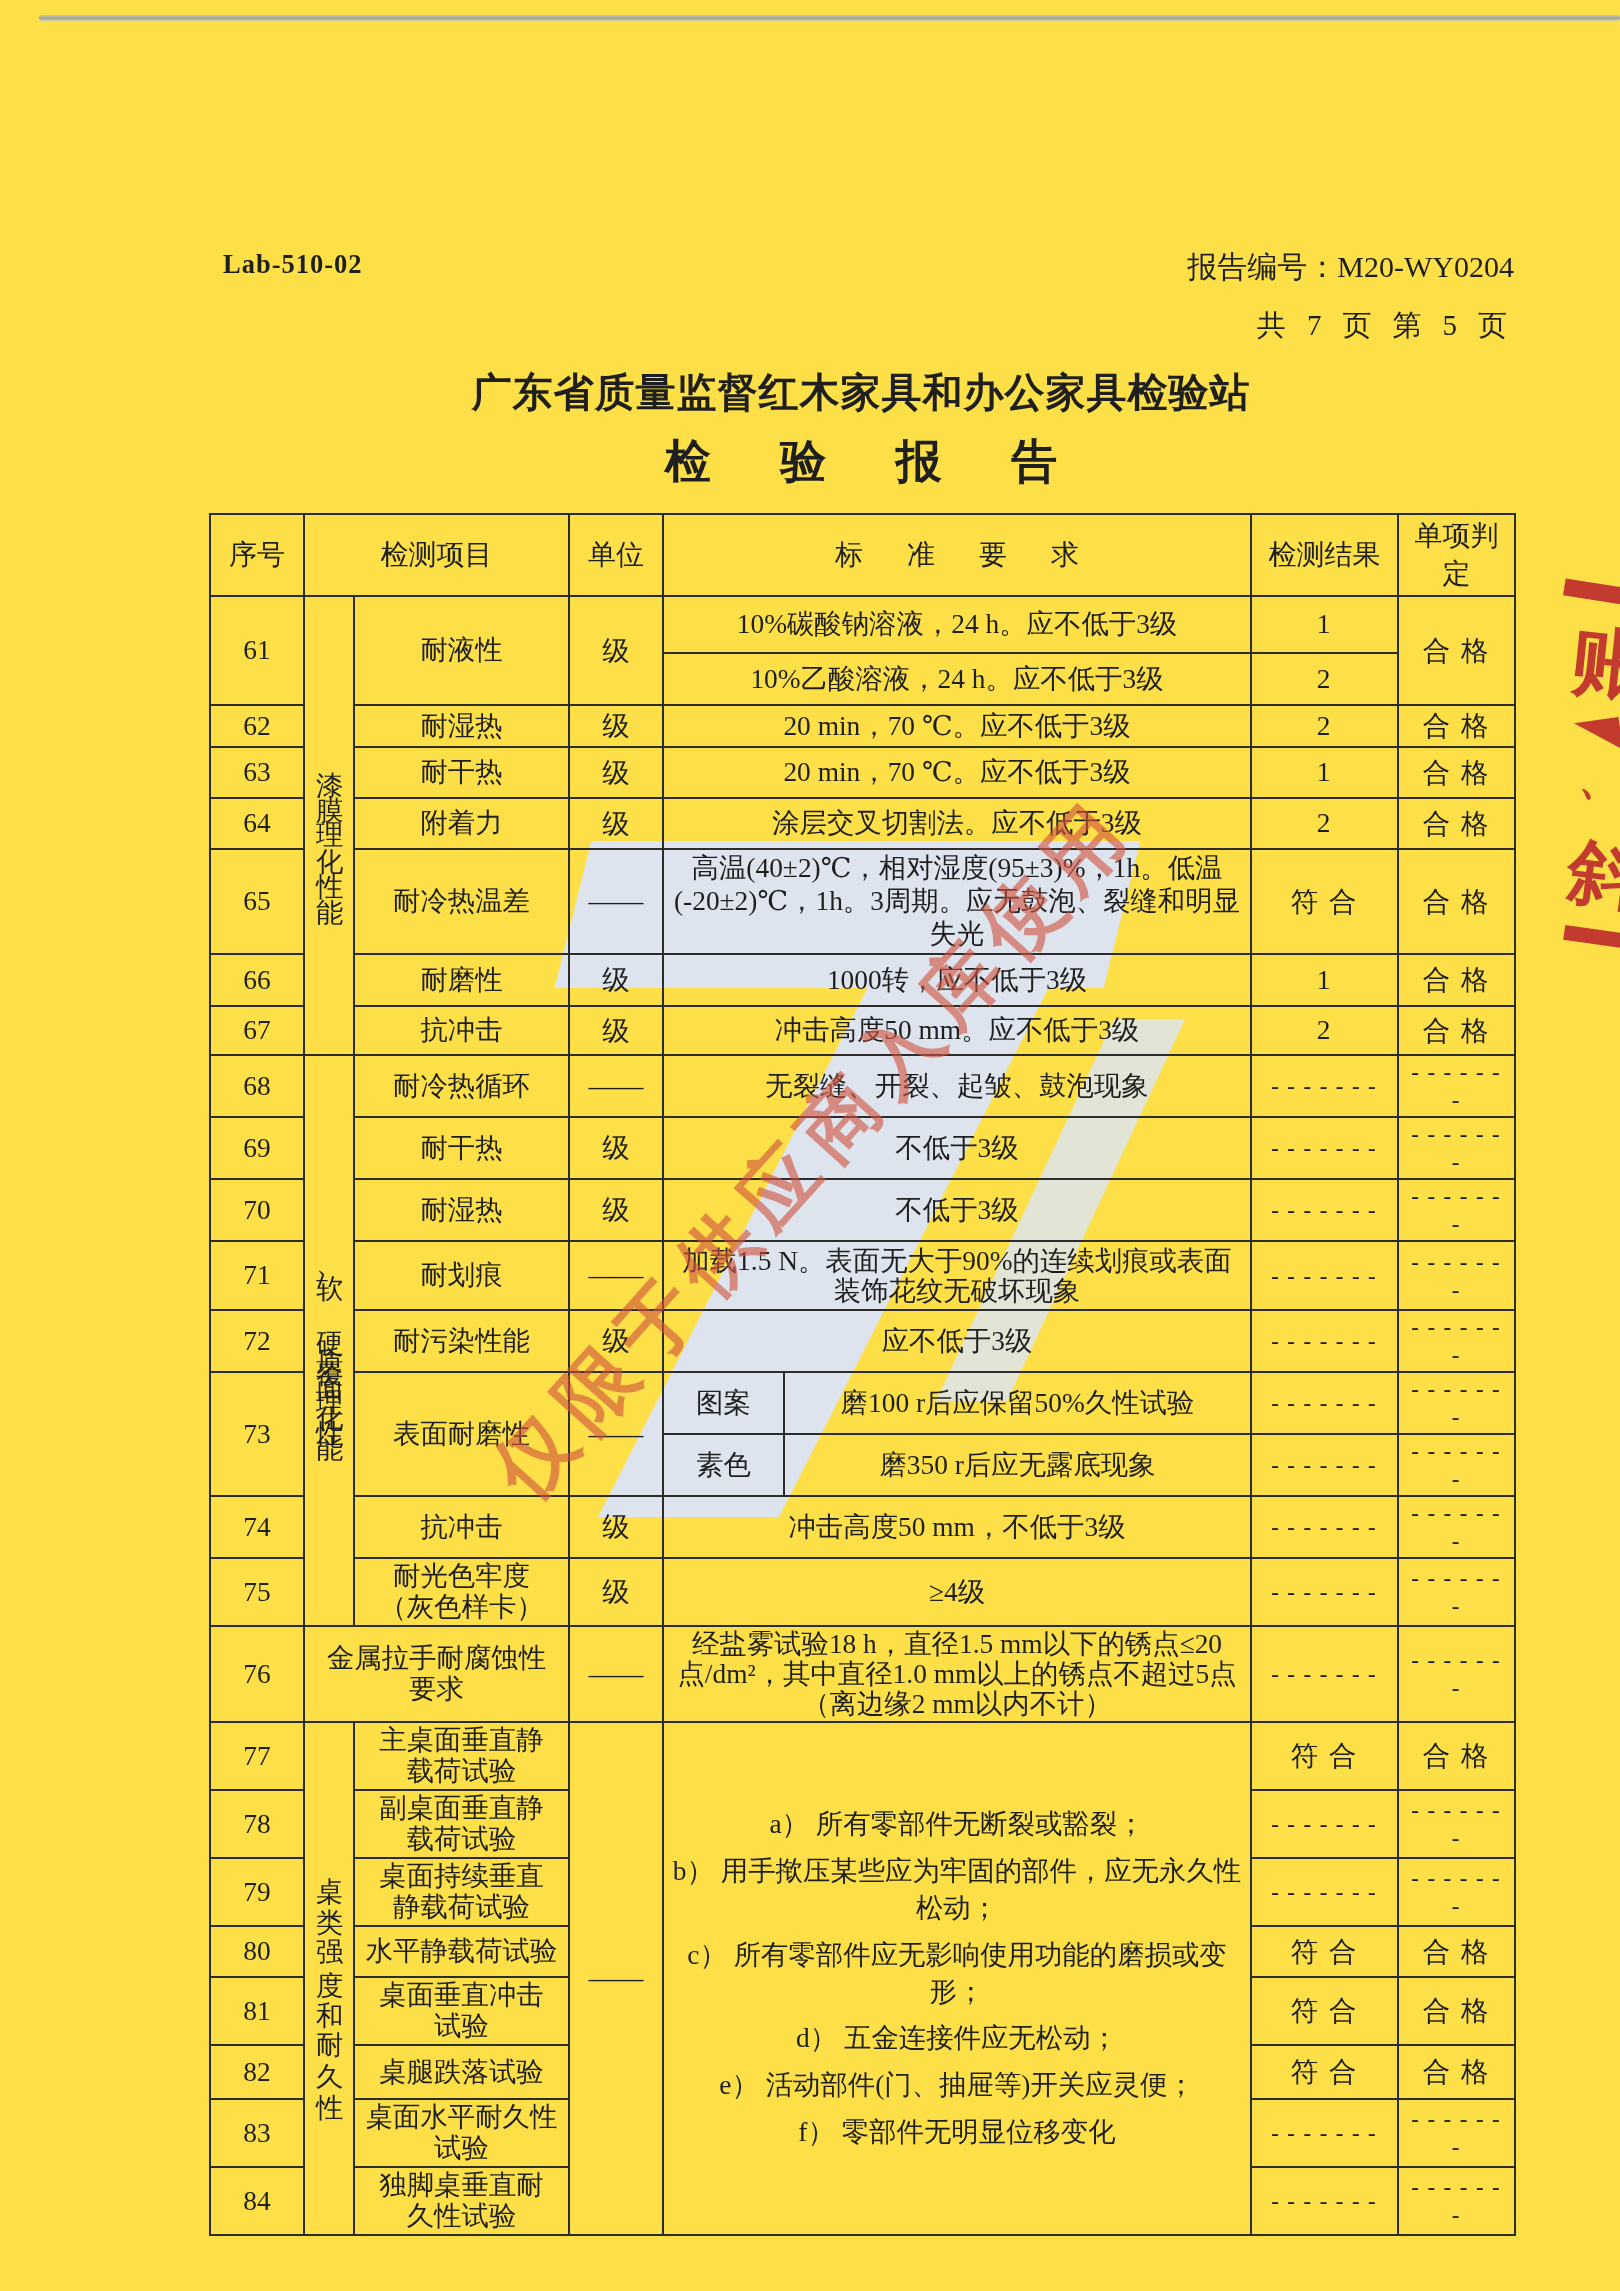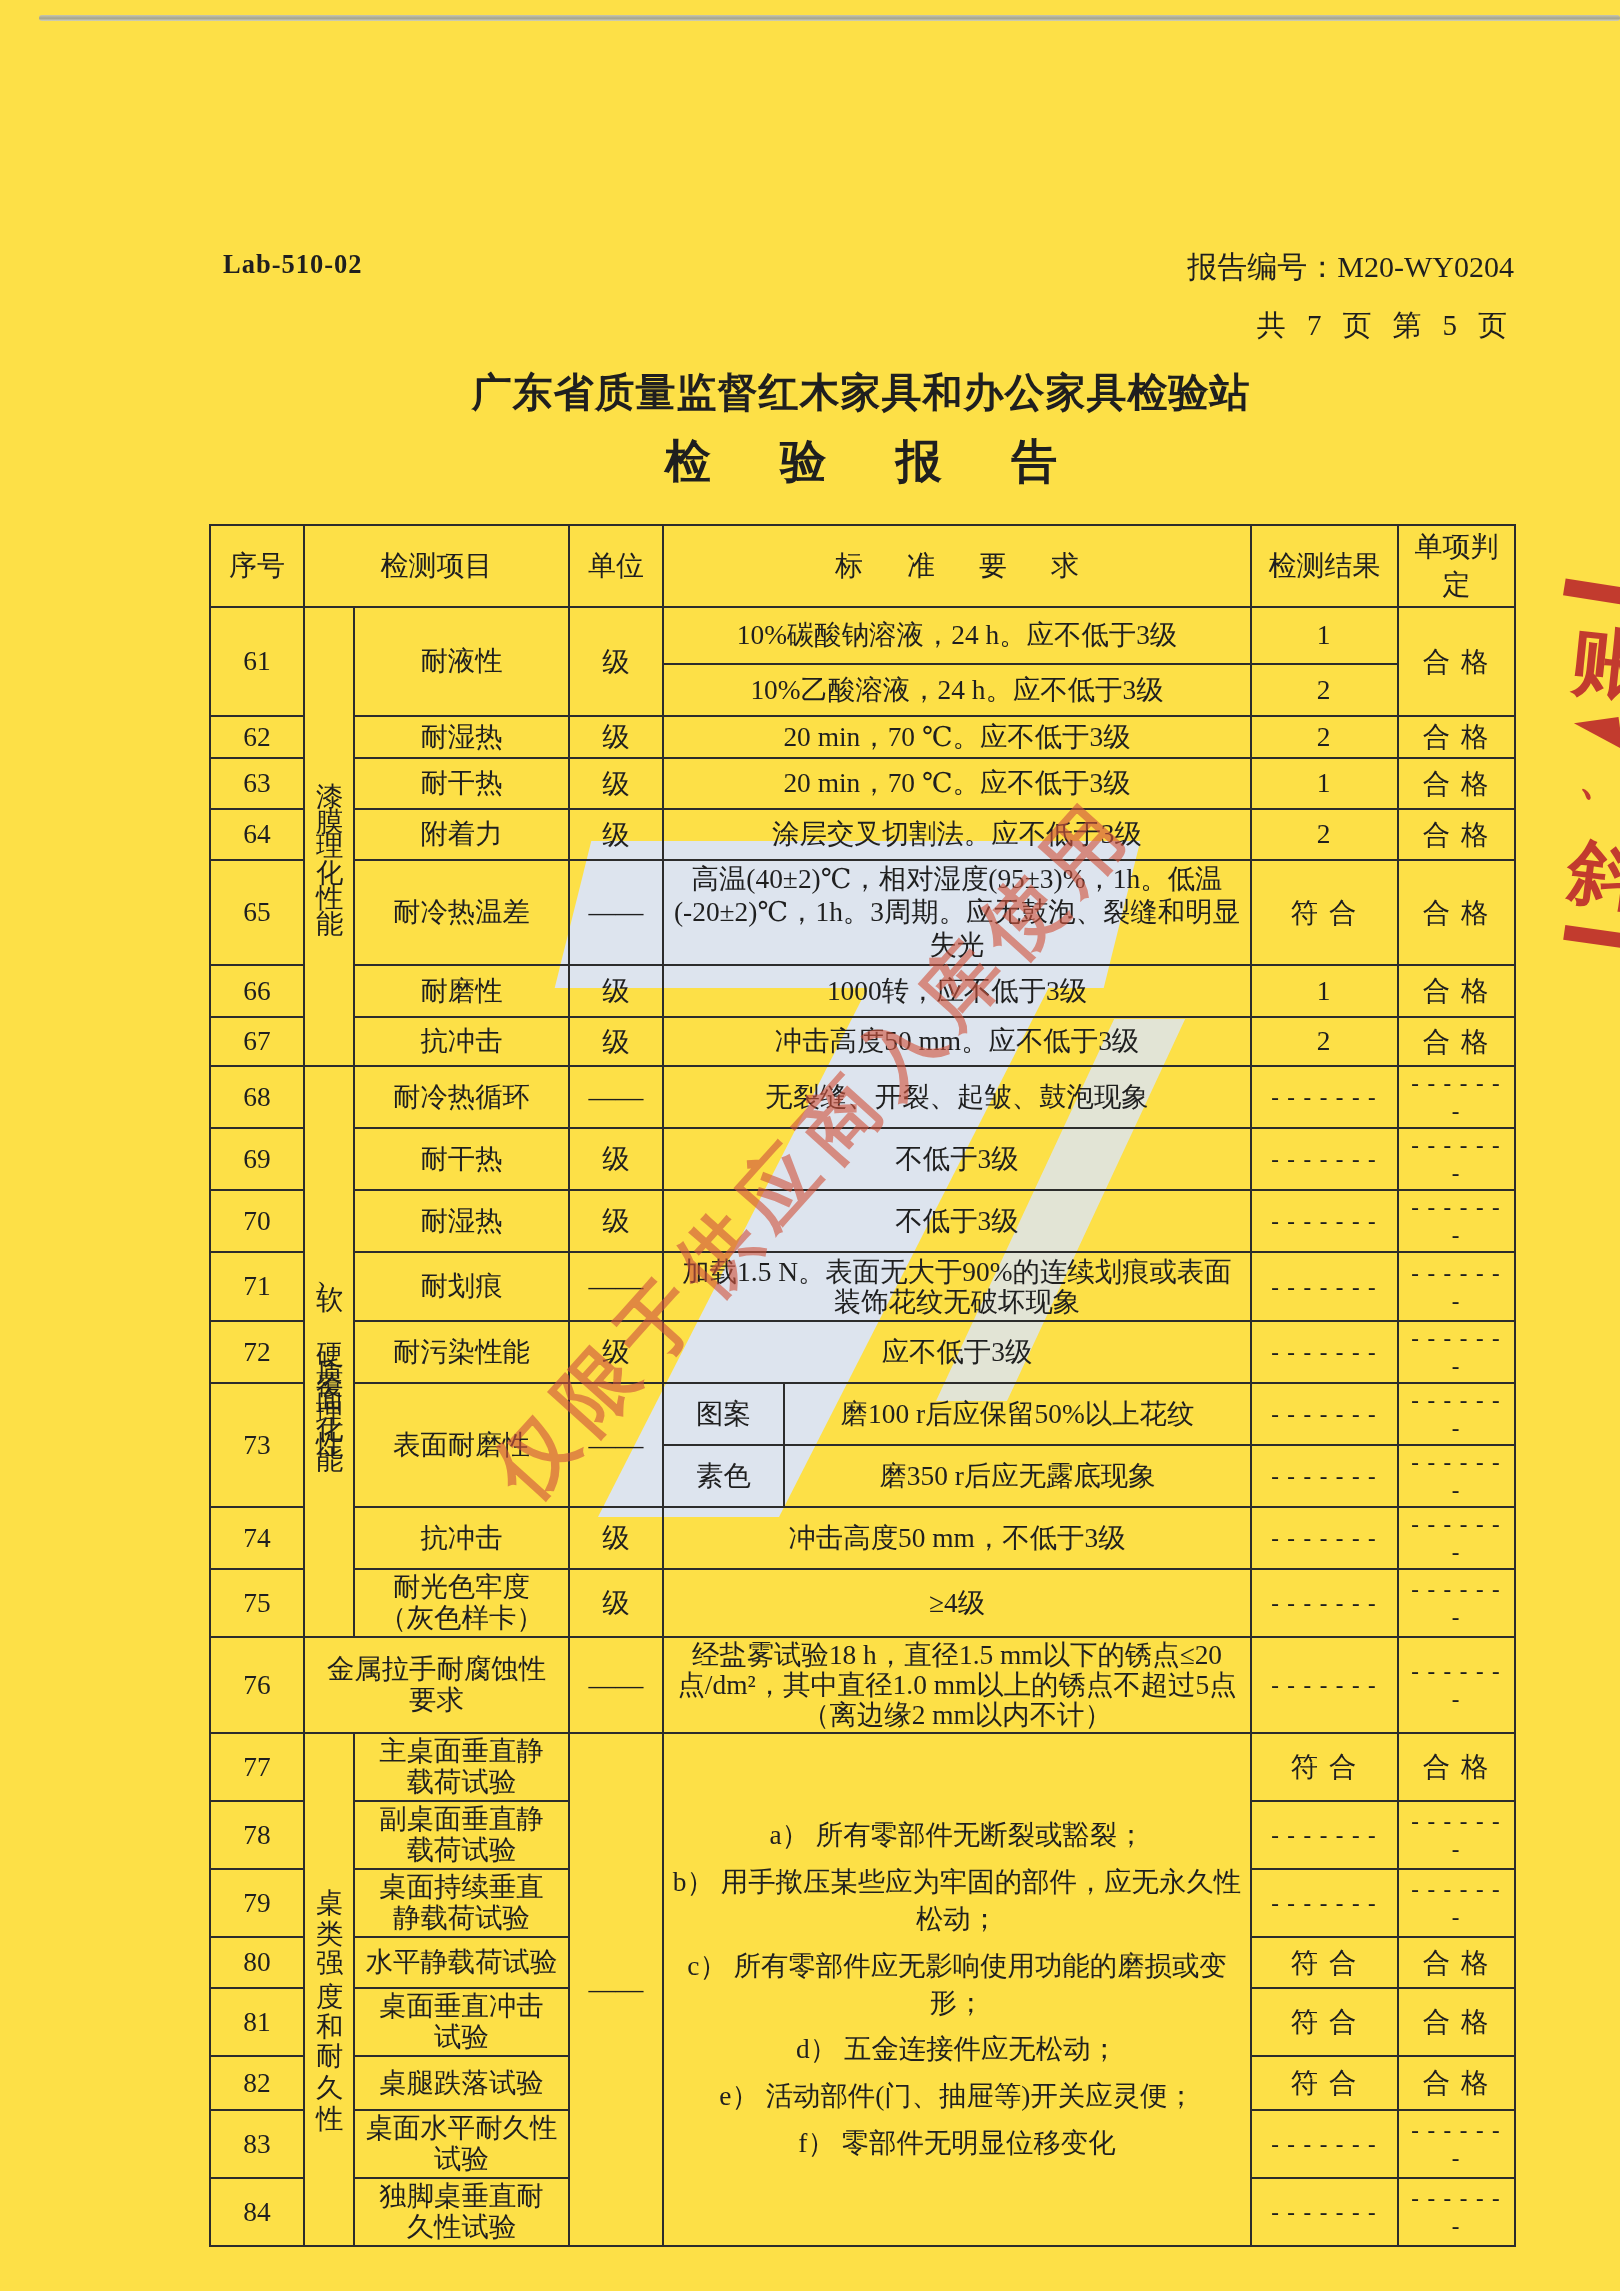--- a/index.html
+++ b/index.html
@@ -55,21 +55,21 @@
     border-collapse:collapse;table-layout:fixed;
     font-size:27.4px;
   }
   table.report td,table.report th{
     border:2px solid #2c2c2c;
     padding:2px 5.9px;
     text-align:center;vertical-align:middle;
     font-weight:normal;
     overflow:hidden;
   }
-  table.report{border:2.9px solid #262626;margin-top:11px;}
+  table.report{border:2.9px solid #262626;}
   th.hdr{font-size:28px;}
   th.hdr-std{word-spacing:37px;}
   td.std{text-align:left;padding-left:13.7px;line-height:33px;}
   td.item{white-space:pre-line;line-height:31px;border-radius:30px;}
   td.group-cell{padding:0;}
   .vtext{
     writing-mode:vertical-rl;text-orientation:upright;
     margin:0 auto;line-height:1;
   }
   .vtext.g1{letter-spacing:25.5px;}
@@ -224,21 +224,21 @@
       <td>级</td>
       <td colspan="2" class="std">应不低于3级</td>
       <td class="res dash">-------</td>
       <td class="judge dash">-------</td>
     </tr>
     <tr style="height:55px">
       <td rowspan="2">73</td>
       <td rowspan="2" class="item">表面耐磨性</td>
       <td rowspan="2">——</td>
       <td>图案</td>
-      <td class="std">磨100 r后应保留50%以上花纹</td>
+      <td class="std">磨100 r后应保留50%久性试验</td>
       <td class="res dash">-------</td>
       <td class="judge dash">-------</td>
     </tr>
     <tr style="height:51px">
       <td>素色</td>
       <td class="std">磨350 r后应无露底现象</td>
       <td class="res dash">-------</td>
       <td class="judge dash">-------</td>
     </tr>
     <tr style="height:52px">

